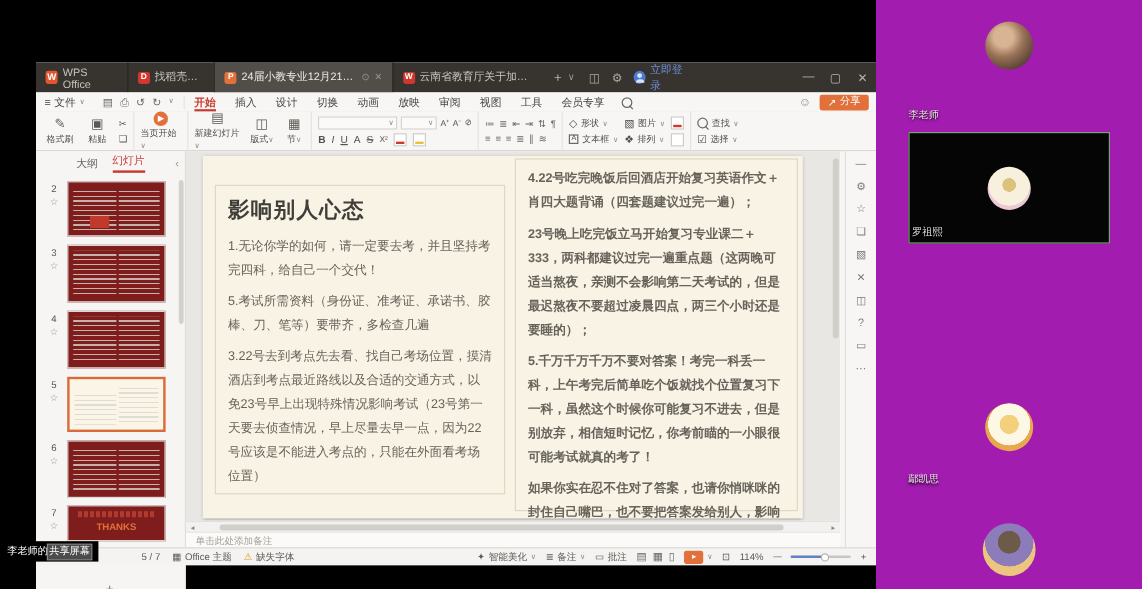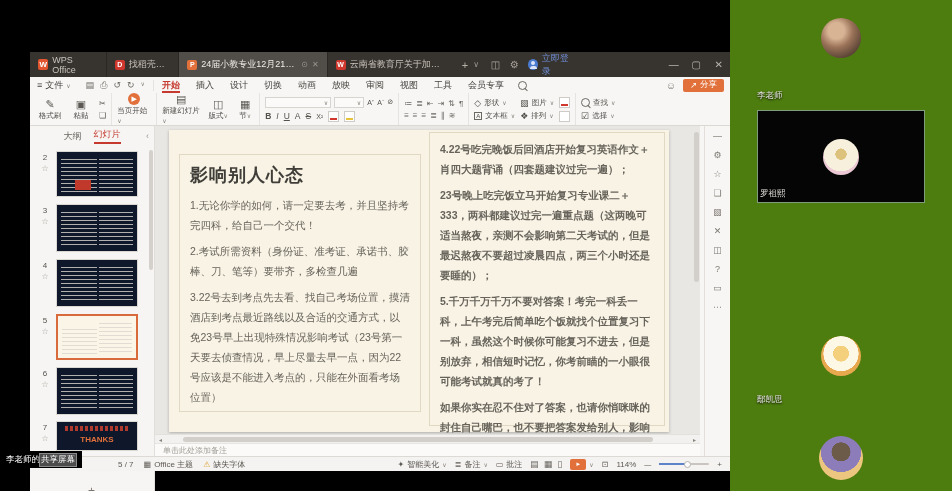--- a/index.html
+++ b/index.html
@@ -84,21 +84,21 @@
   .slidepanel{position:absolute;left:0;top:74px;width:125px;height:378px;background:#f6f5f3;
               border-right:1px solid #e2dfdb;box-sizing:border-box;}
   .sp-tabs{display:flex;align-items:center;gap:12px;justify-content:center;height:20px;
            font-size:9px;color:#6b6863;position:relative;}
   .sp-tab.active{color:#c5392e;border-bottom:2px solid #c5392e;padding-bottom:1px;}
   .sp-collapse{position:absolute;right:5px;color:#9a968f;font-size:9px;}
   .thumb-row{position:absolute;left:8px;width:112px;display:flex;gap:4px;}
   .t-num{width:14px;text-align:center;font-size:8px;color:#55524d;display:flex;
          flex-direction:column;align-items:center;gap:2px;padding-top:2px;}
   .t-star{color:#a19c94;font-size:8px;}
-  .thumb{width:82px;background:#0f172a;border:1px solid #dbd8d3;box-sizing:border-box;
+  .thumb{width:82px;background:#7f1d1d;border:1px solid #dbd8d3;box-sizing:border-box;
          overflow:hidden;position:relative;}
   .thumb.sel{border:2px solid #d96a3b;background:#faf5e7;}
   .tlines{position:absolute;inset:4px;background:
       repeating-linear-gradient(#0000 0 3px,#d9d6cf 3px 4px);opacity:.8;}
   .tlines.half-l{right:50%;}
   .tlines.half-r{left:52%;}
   .thumb .stamp{position:absolute;left:18px;bottom:6px;width:16px;height:10px;background:#c0392b;}
   .thumb7-logo{position:absolute;top:4px;left:8px;right:8px;height:5px;
       background:repeating-linear-gradient(90deg,#b03a2e 0 3px,#0000 3px 5px);}
   .thumb7-thanks{position:absolute;top:13px;left:0;right:0;text-align:center;
@@ -140,21 +140,21 @@
   .st-item{display:flex;align-items:center;gap:3px;}
   .viewics{display:flex;gap:5px;color:#6b6863;font-size:9px;}
   .playbtn{width:16px;height:11px;background:#e2703a;border-radius:2px;color:#fff;font-size:7px;
            display:flex;align-items:center;justify-content:center;}
   .zslider{width:50px;height:2px;background:#c9c6c1;position:relative;border-radius:1px;}
   .zslider::before{content:"";position:absolute;left:0;width:27px;height:2px;background:#5f83c8;}
   .zknob{position:absolute;left:25px;top:-2.5px;width:7px;height:7px;border-radius:50%;
          background:#fdfdfd;border:1px solid #b5b2ad;box-sizing:border-box;}
 
   
-  .meeting{position:absolute;left:730px;top:0;width:222px;height:491px;background:#4d7c0f;}
+  .meeting{position:absolute;left:730px;top:0;width:222px;height:491px;background:#a21caf;}
   .prow{position:absolute;left:25px;width:172px;}
   .pavatar{border-radius:50%;margin:0 auto;}
   .pname{position:absolute;left:2px;bottom:0;font-size:8.5px;color:#e4e2de;text-shadow:0 1px 2px #000;}
   .tile{position:absolute;left:27px;top:110px;width:168px;height:93px;background:#050505;
         border:1px solid #7e9d7e;box-sizing:border-box;}
   .av-teacher{background:radial-gradient(circle at 38% 32%,#d8b394 0 22%,#9a7258 45%,#5d4637 75%,#3c2e24);}
   .av-lamb{background:radial-gradient(circle at 50% 42%,#dcc27c 0 20%,#f6f0dd 21% 62%,#ecc9d4 63%);}
   .av-gray{background:#d9d9d9;position:relative;overflow:hidden;}
   .av-gray::before{content:"";position:absolute;left:50%;top:22%;width:36%;height:36%;
        transform:translateX(-50%);border-radius:50%;background:#bdbdbd;}
@@ -465,21 +465,21 @@
 
     <span class="add-slide">+</span>
     <div class="sp-scroll"></div>
   </div>
 
   <div class="canvas">
     <div class="slide">
       <div class="sbox sbox-l">
         <div class="s-title">影响别人心态</div>
         <div class="s-item">1.无论你学的如何，请一定要去考，并且坚持考完四科，给自己一个交代！</div>
-        <div class="s-item">2.考试所需资料（身份证、准考证、承诺书、胶棒、刀、笔等）要带齐，多检查几遍</div>
+        <div class="s-item">5.考试所需资料（身份证、准考证、承诺书、胶棒、刀、笔等）要带齐，多检查几遍</div>
         <div class="s-item">3.22号去到考点先去看、找自己考场位置，摸清酒店到考点最近路线以及合适的交通方式，以免23号早上出现特殊情况影响考试（23号第一天要去侦查情况，早上尽量去早一点，因为22号应该是不能进入考点的，只能在外面看考场位置）</div>
       </div>
       <div class="sbox sbox-r">
         <div class="s-item">4.22号吃完晚饭后回酒店开始复习英语作文＋肖四大题背诵（四套题建议过完一遍）；</div>
         <div class="s-item">23号晚上吃完饭立马开始复习专业课二＋333，两科都建议过完一遍重点题（这两晚可适当熬夜，亲测不会影响第二天考试的，但是最迟熬夜不要超过凌晨四点，两三个小时还是要睡的）；</div>
         <div class="s-item">5.千万千万千万不要对答案！考完一科丢一科，上午考完后简单吃个饭就找个位置复习下一科，虽然这个时候你可能复习不进去，但是别放弃，相信短时记忆，你考前瞄的一小眼很可能考试就真的考了！</div>
         <div class="s-item">如果你实在忍不住对了答案，也请你悄咪咪的封住自己嘴巴，也不要把答案发给别人，影响别人心态！</div>
       </div>
     </div>
     <div class="canvas-vscroll"></div>

